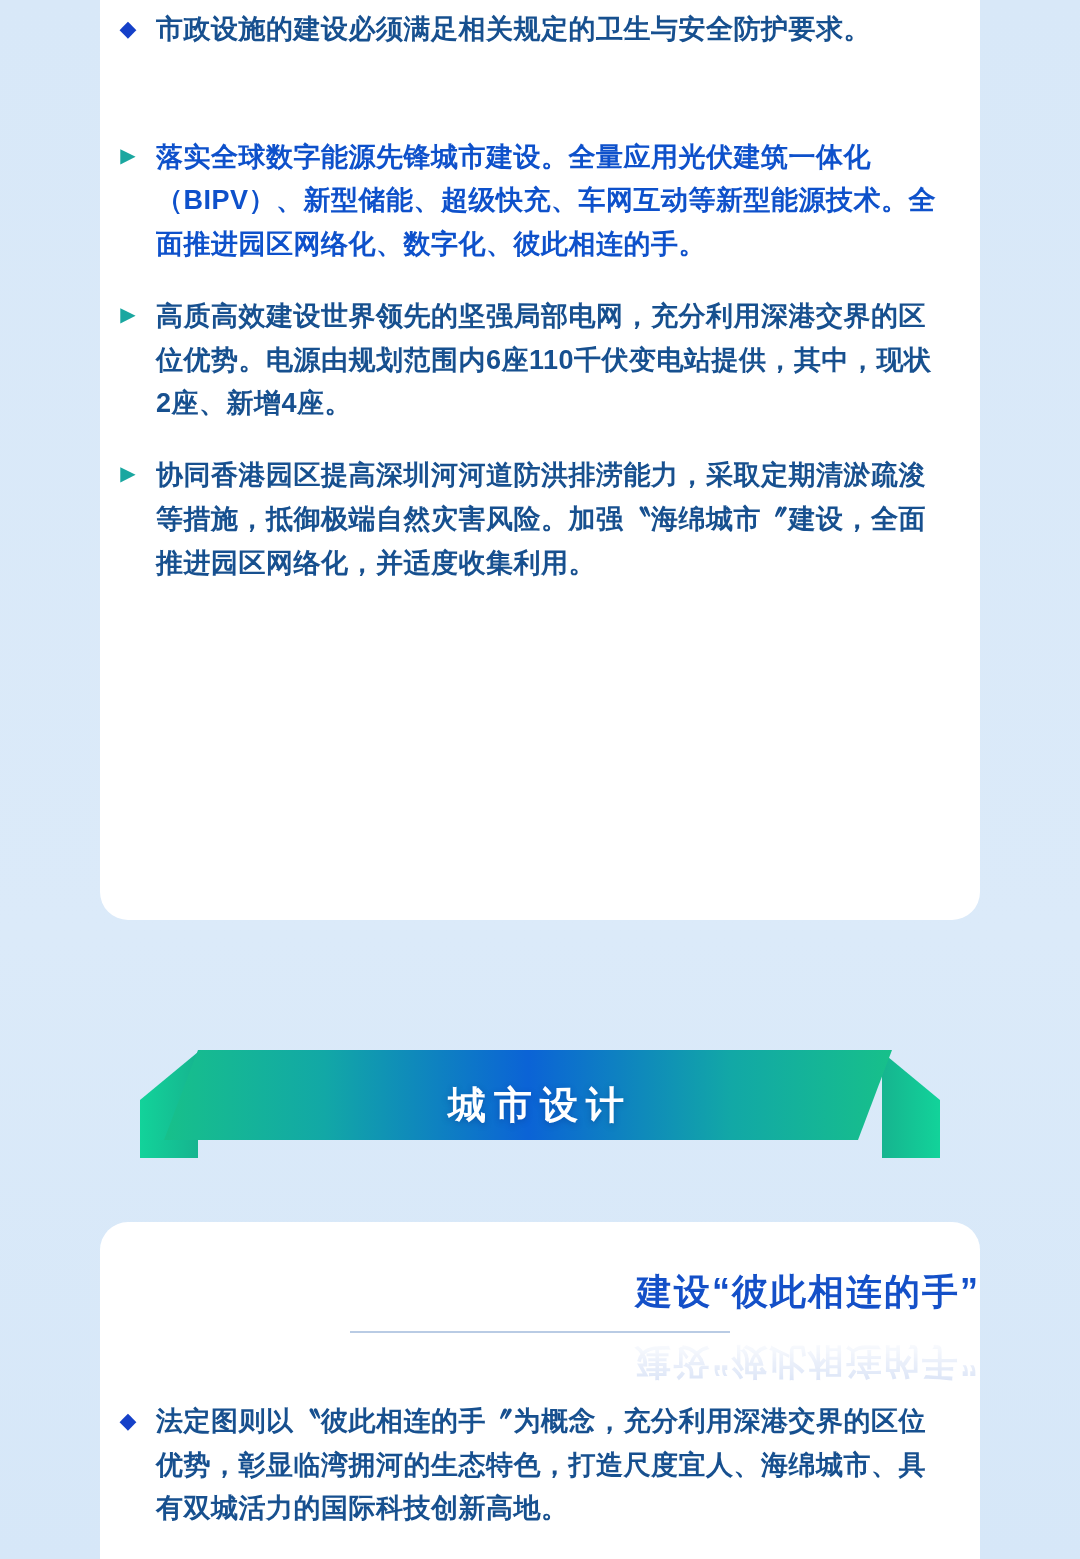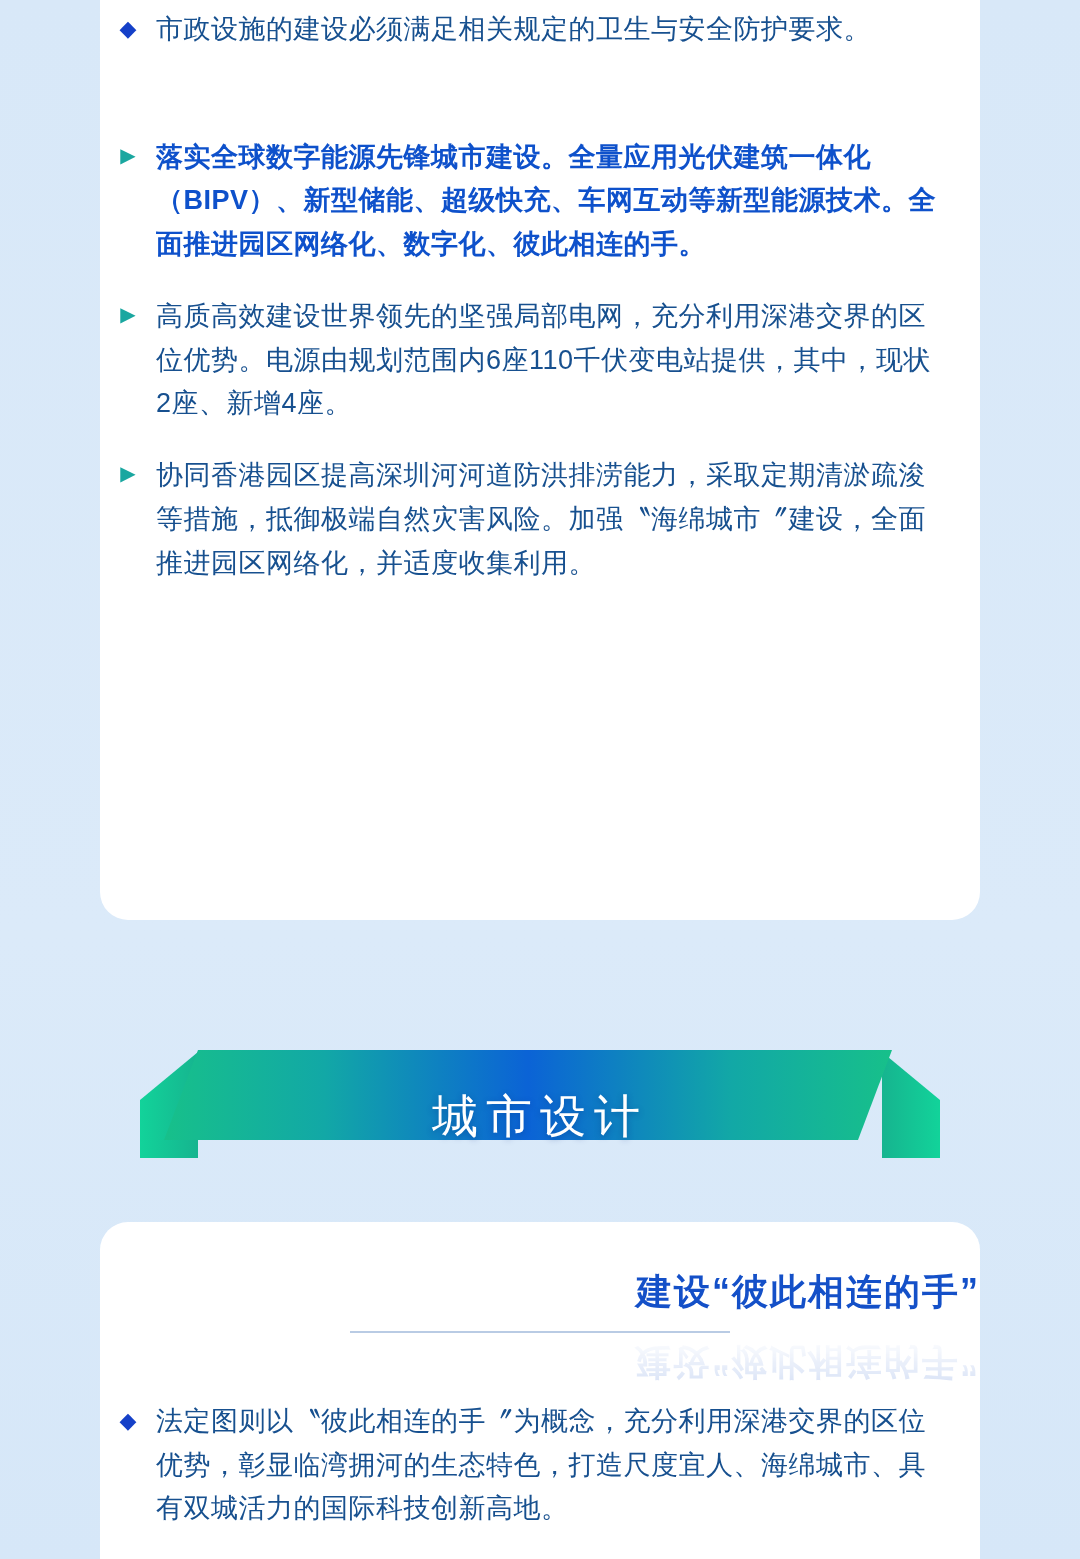--- a/index.html
+++ b/index.html
@@ -67,43 +67,43 @@
     color: #1c5fd0;
     padding-right: 40px;
     font-weight: 500;
   }
   .bullet-text.bold {
     font-weight: 700;
     color: #0e51cb;
   }
   .bullet-text.plain {
     color: #17508f;
-    font-weight: 400;
+    font-weight: 700;
   }
 
   
   #banner-wrap {
     position: absolute;
     left: 140px;
     top: 1040px;
     width: 800px;
     height: 130px;
   }
   #banner-wrap svg { display: block; }
   .banner-title {
     position: absolute;
-    left: 0; top: 12px;
+    left: 0; top: 0;
     width: 800px;
     height: 130px;
     display: flex;
     align-items: center;
     justify-content: center;
     color: #ffffff;
-    font-size: 46px;
-    font-weight: 400;
+    font-size: 38px;
+    font-weight: 700;
     letter-spacing: 8px;
     text-shadow: 0 2px 6px rgba(0, 40, 120, .35);
   }
 
   
   #sub-heading {
     position: absolute;
     left: 100px;
     top: 1268px;
     width: 880px;

